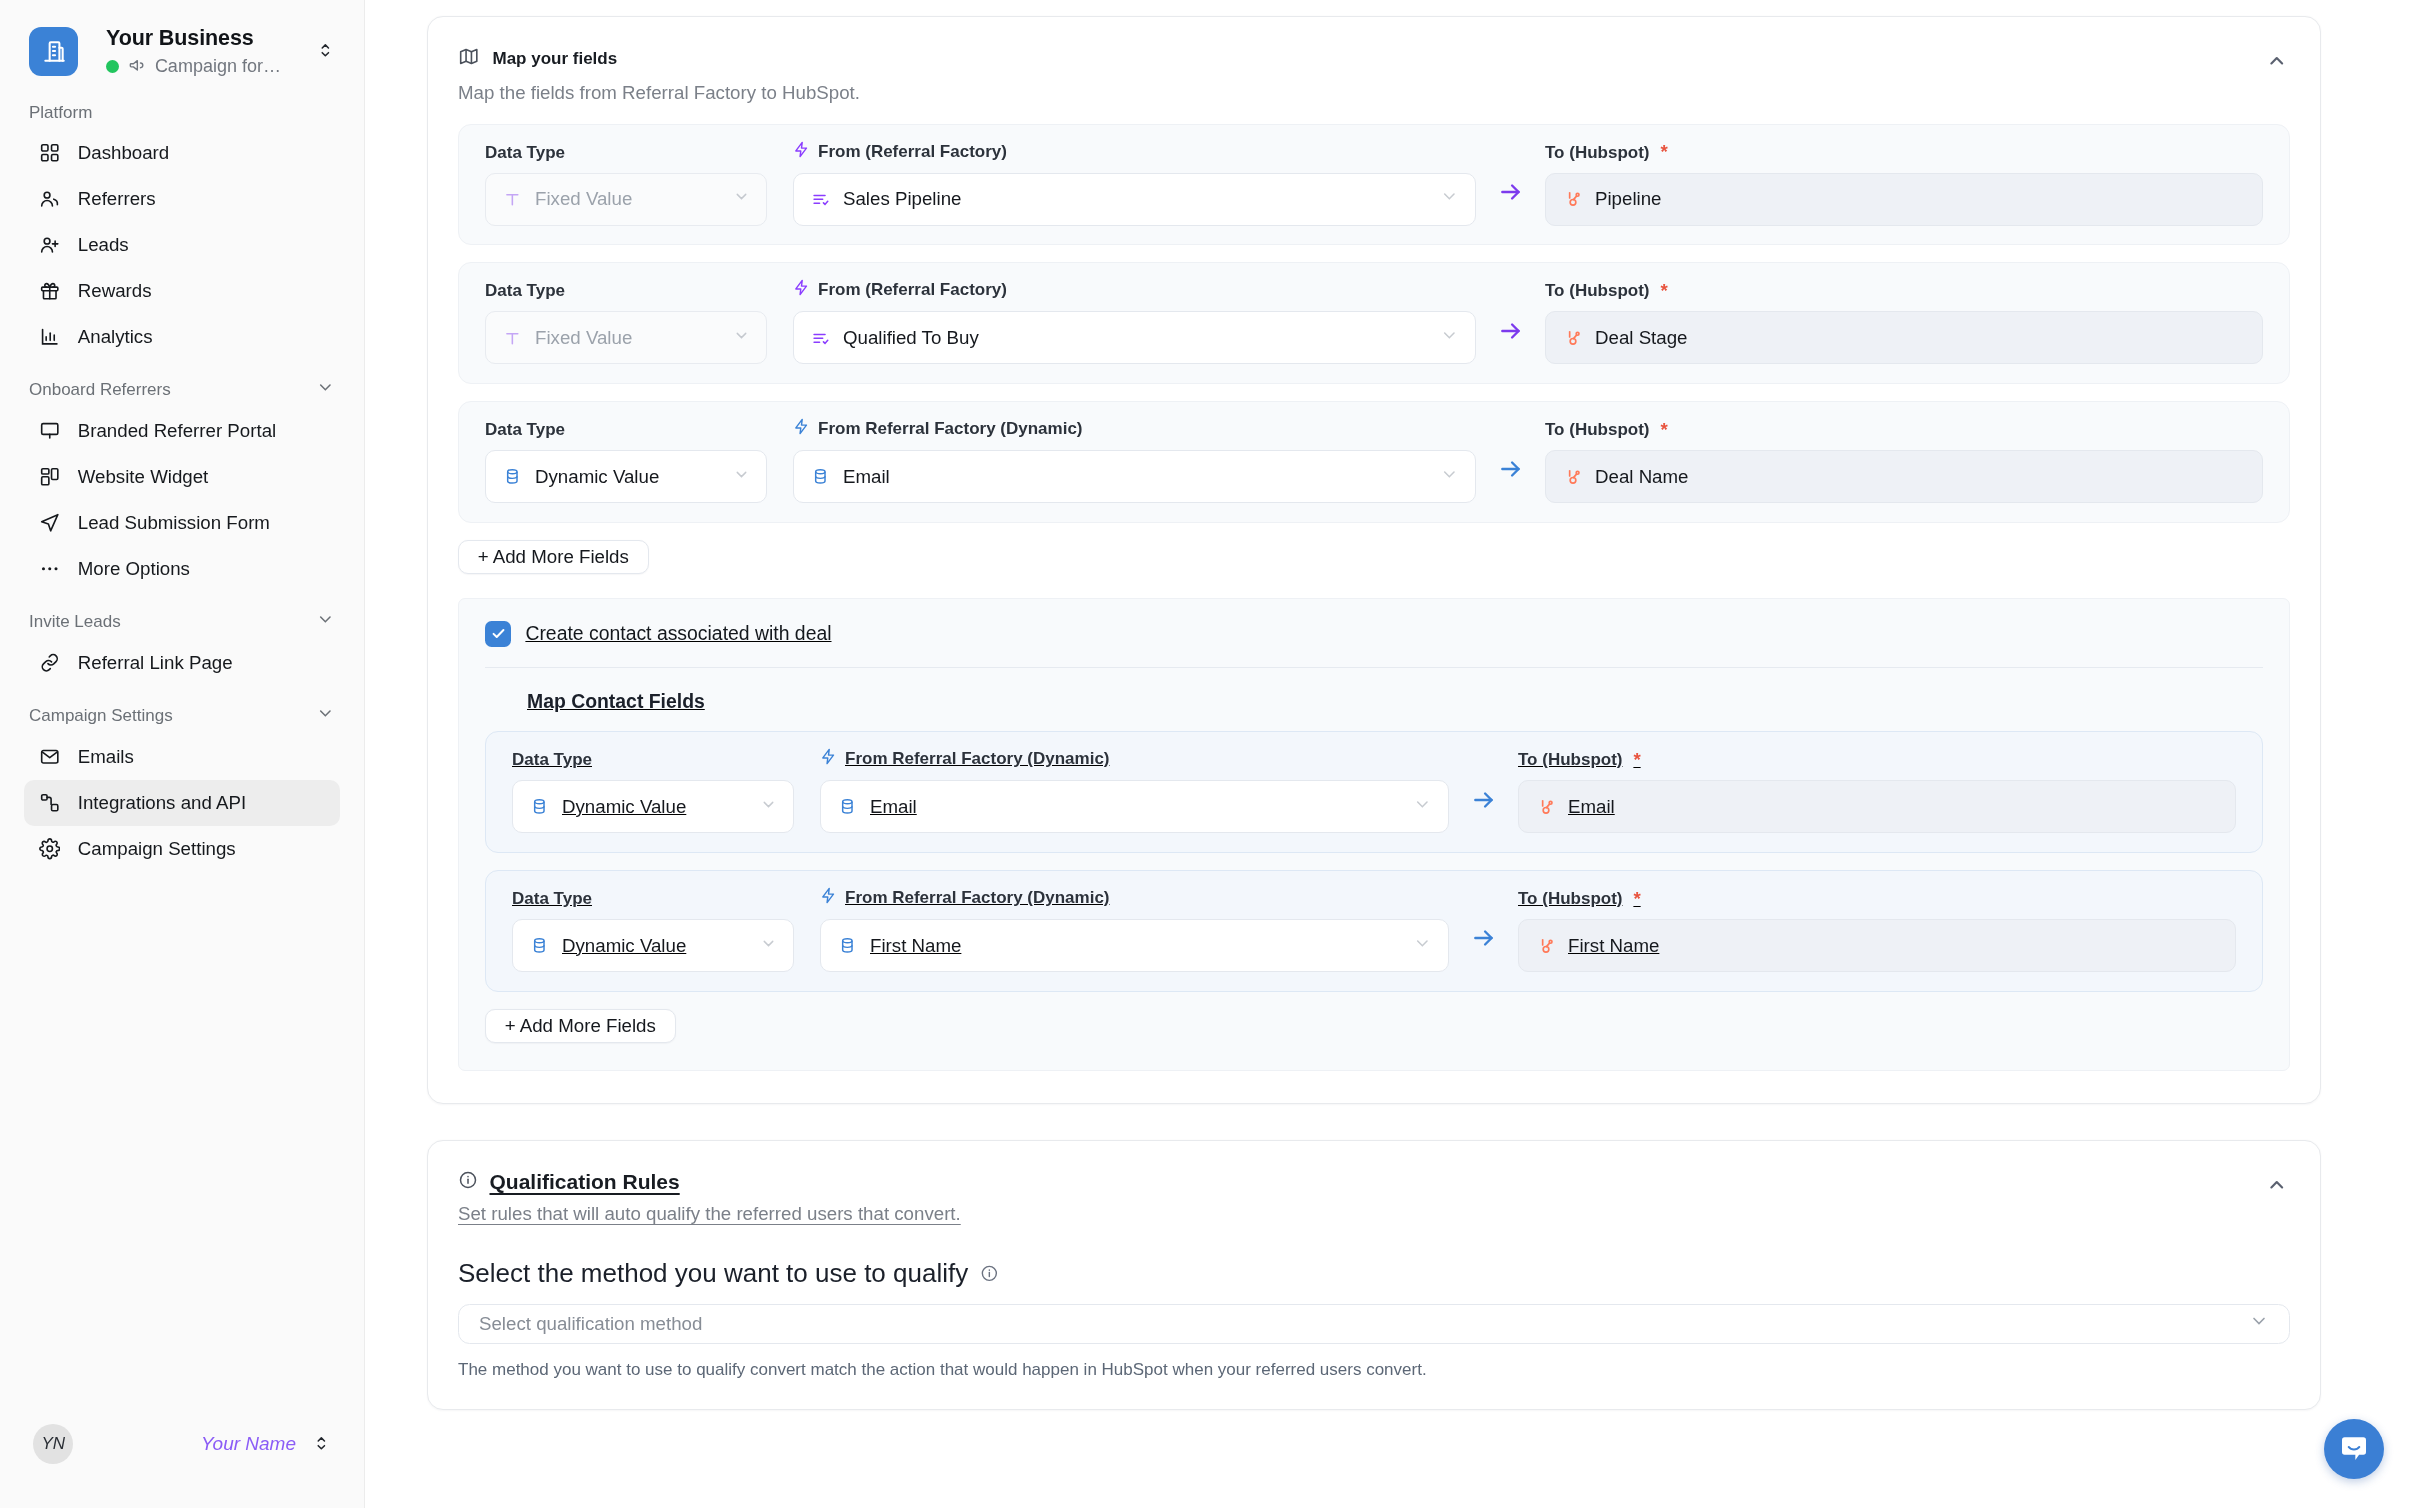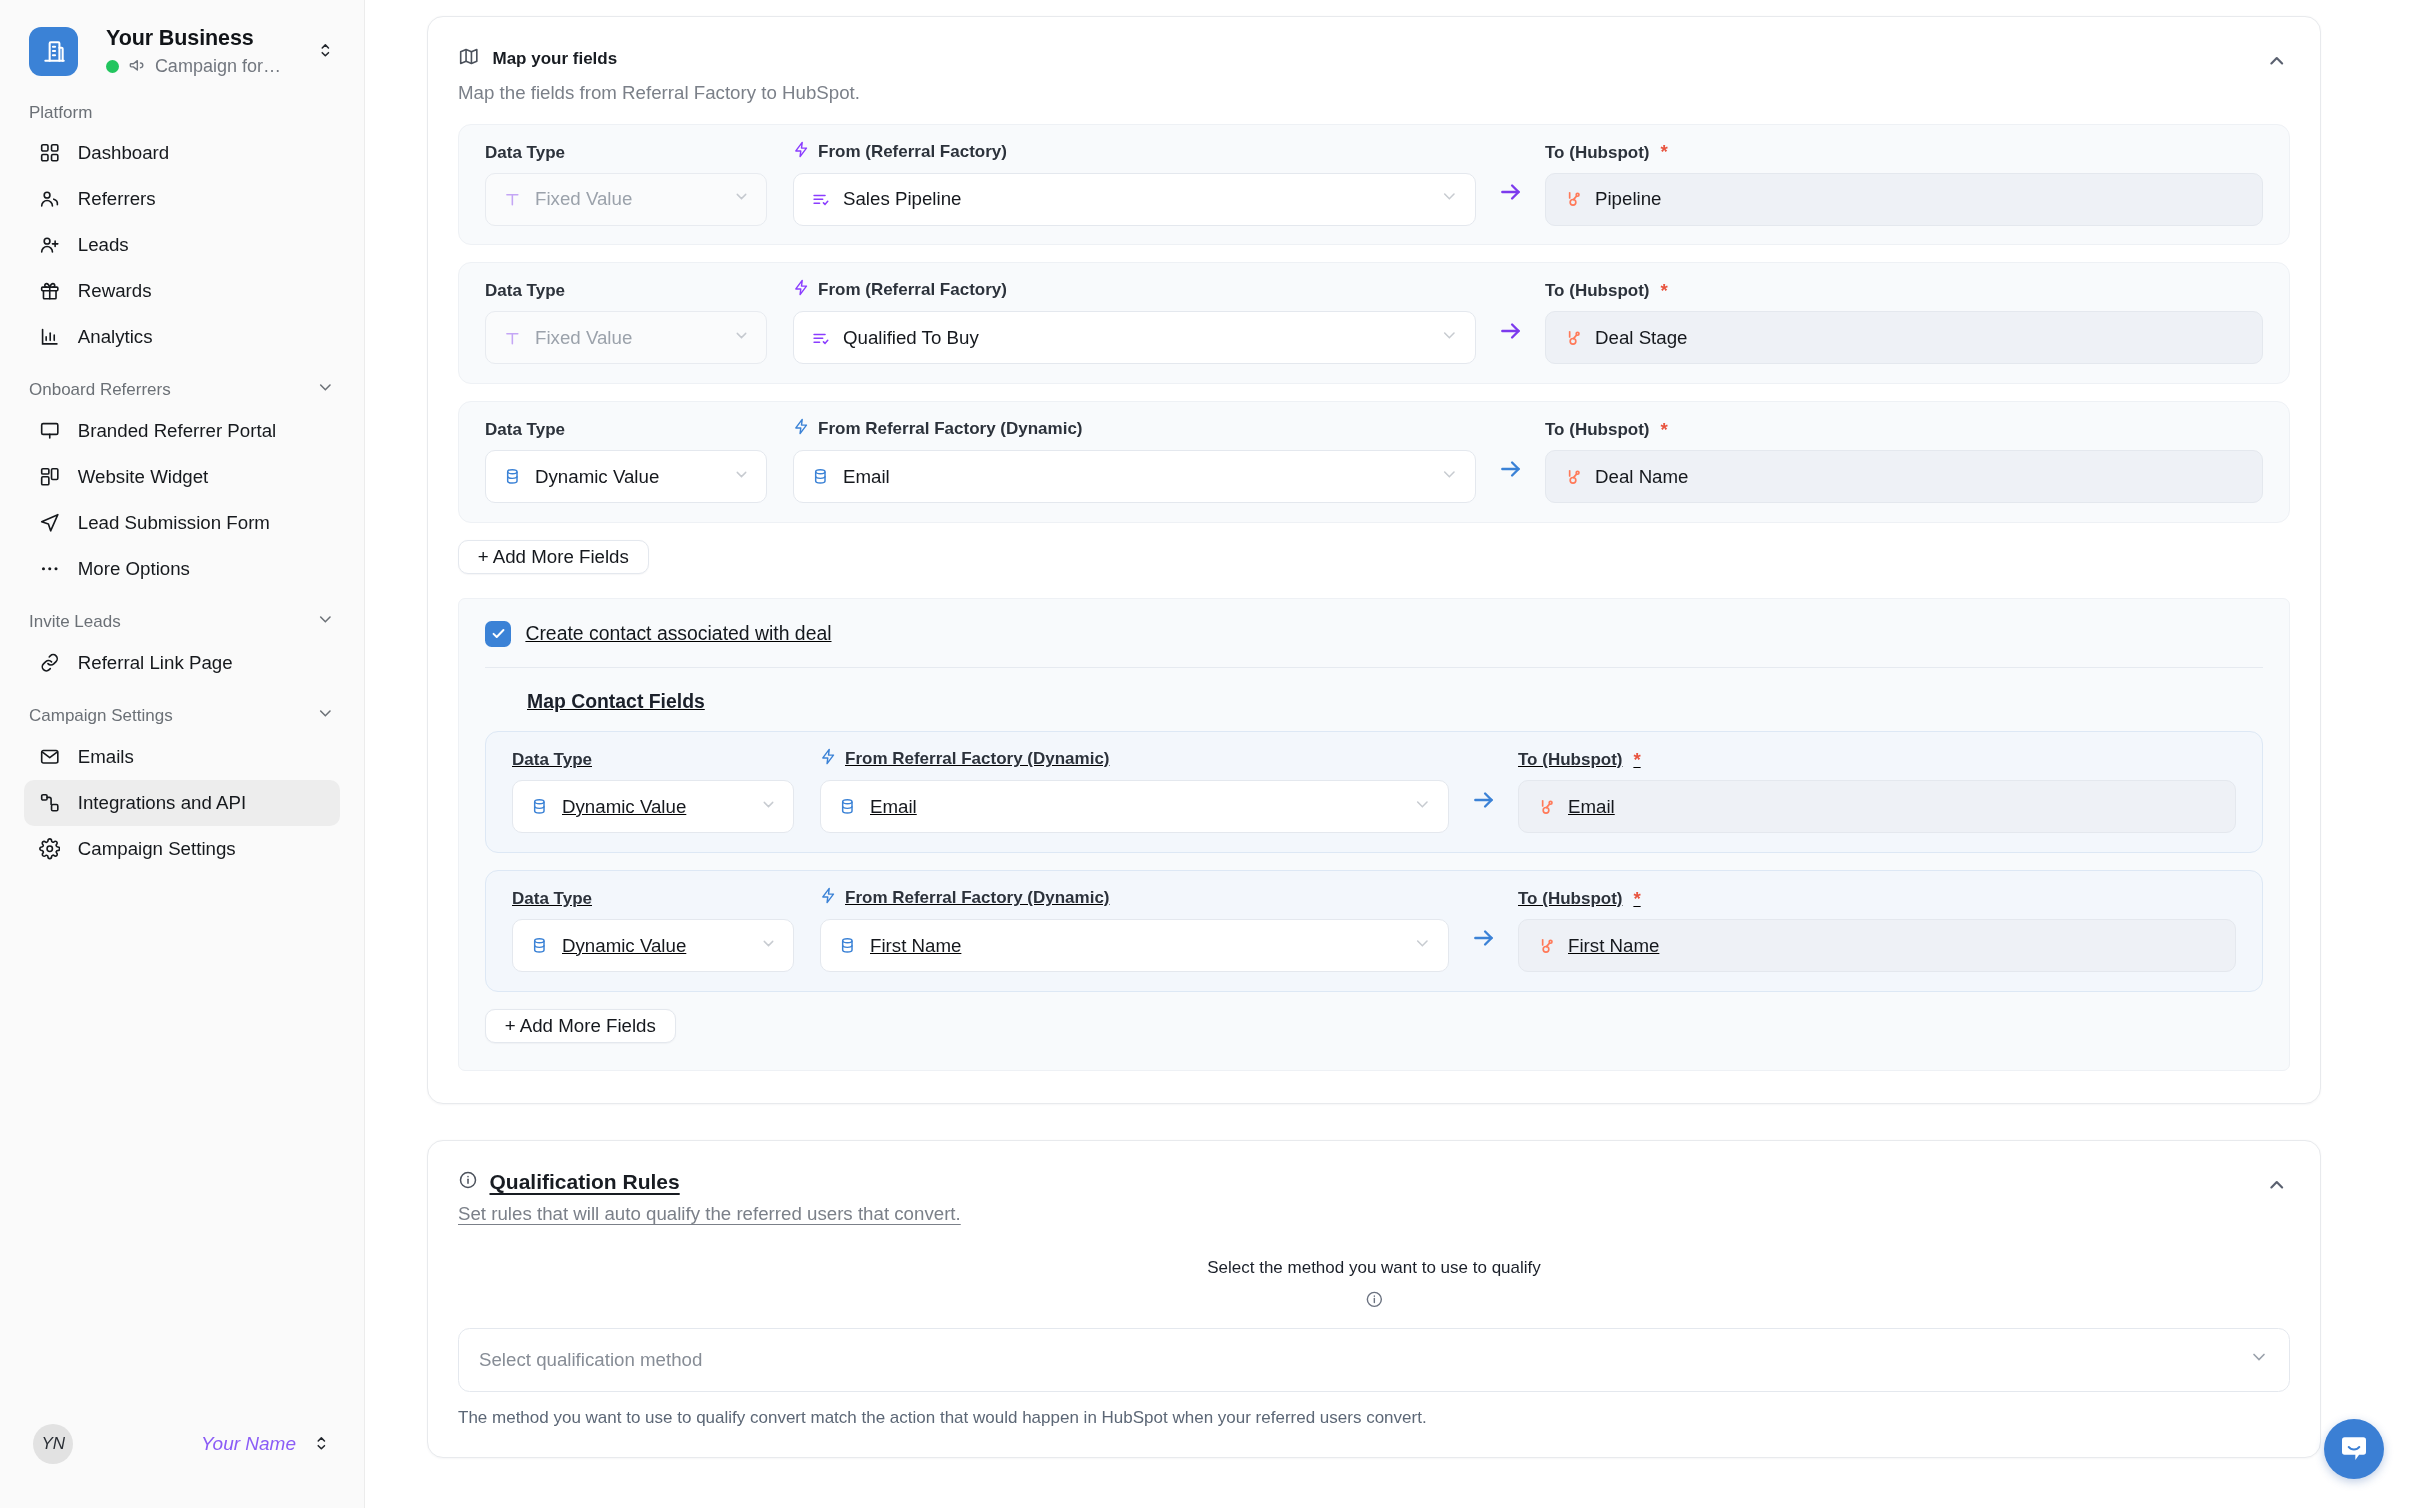--- a/index.html
+++ b/index.html
@@ -178,27 +178,26 @@
   
   .qual-card { margin-top: 36px; }
   .qual-title {
     display: flex; align-items: center; gap: 11.5px;
     font-size: 21px; font-weight: 700; color: #181c22;
   }
   .qual-title .ul { text-decoration: underline; text-underline-offset: 3.6px; }
   .qual-sub { font-size: 18.7px; color: #7b8089; margin-top: 8.6px; text-decoration: underline; text-underline-offset: 3.6px;}
   .qual-q {
     display: flex; align-items: center; gap: 11.5px;
-    font-size: 17px; color: #1b202a; font-weight: 500;
+    font-size: 26px; color: #1b202a; font-weight: 500;
     margin-top: 33px;
-    flex-direction: column;
   }
   .qual-select {
     margin-top: 14.4px;
-    height: 64px; border-radius: 11.5px;
+    height: 40px; border-radius: 11.5px;
     background: #ffffff; border: 1.4px solid #e4e8ee;
     display: flex; align-items: center; padding: 16px 20px;
     font-size: 18.7px; color: #878d96;
     cursor: pointer;
   }
   .qual-select .ph { flex: 1 1 auto; }
   .qual-help { font-size: 17px; color: #5c6776; margin-top: 16px; }
 
   
   .intercom {

